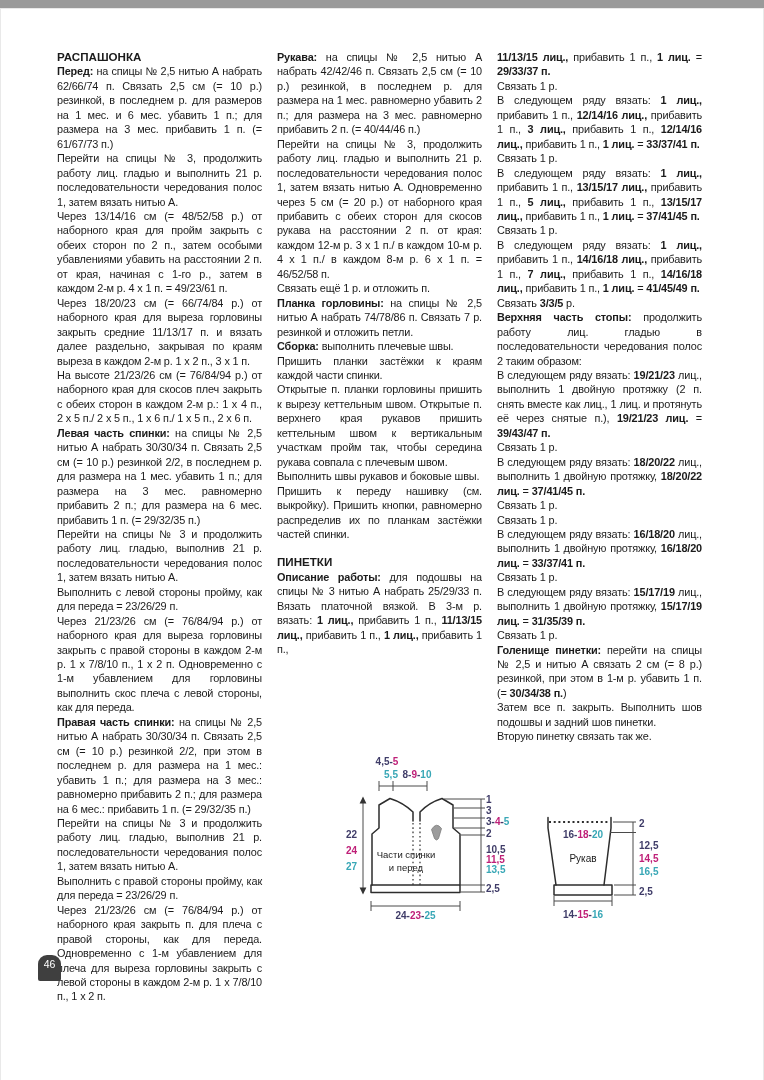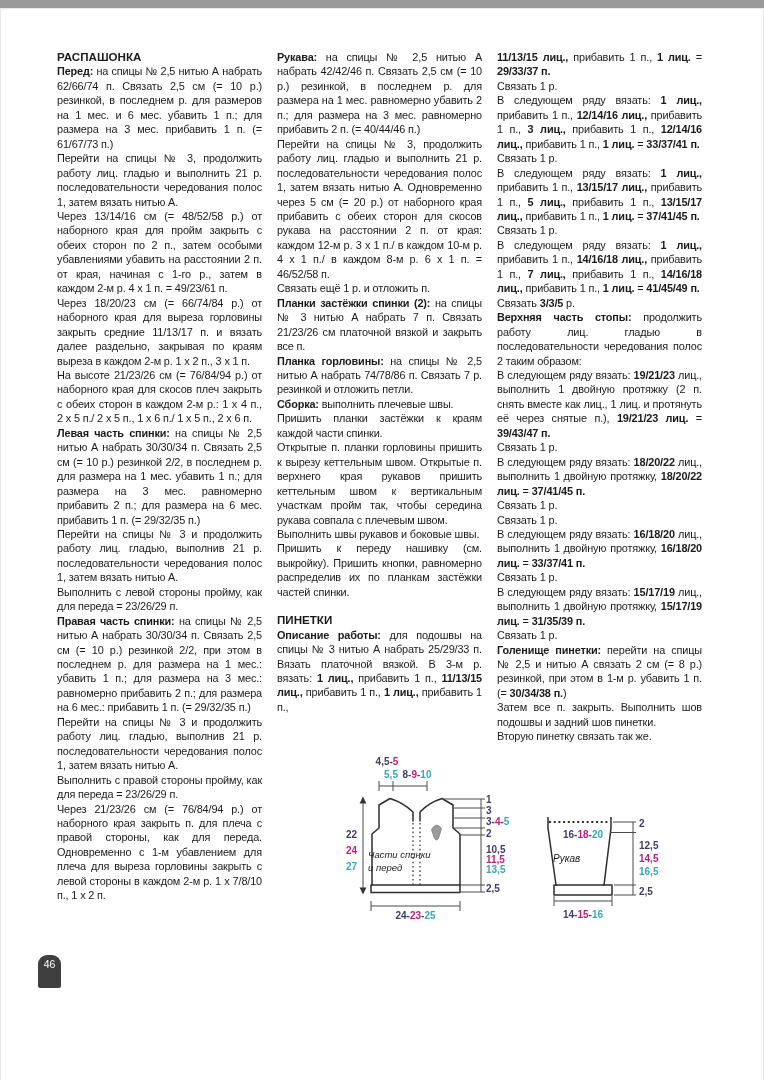--- a/index.html
+++ b/index.html
@@ -23,54 +23,54 @@
   .dot{stroke:#2d2d2d;stroke-width:1.2;fill:none;stroke-dasharray:1.6 2.7;}
   .dot2{stroke:#2d2d2d;stroke-width:1.9;fill:none;stroke-dasharray:2 2.7;}
   .rl{stroke:#4a4a4a;stroke-width:1;fill:none;}
   .ah{fill:#333;stroke:none;}
   .lbl{position:absolute;font-weight:700;font-size:10px;line-height:12px;
        white-space:nowrap;text-align:center;color:#3f3c68;}
   .lbl.rgt{text-align:left;}
   .c-n{color:#3f3c68;}
   .c-m{color:#bf2078;}
   .c-t{color:#38a7b6;}
-  .cap{position:absolute;font-style:italic;font-weight:400;font-size:9.5px;line-height:12.5px;
-       text-align:left;color:#1b1b1b;white-space:nowrap;}
+  .cap{position:absolute;font-weight:400;font-size:9.5px;line-height:12.5px;
+       text-align:center;color:#1b1b1b;white-space:nowrap;}
   .cap-sl{font-size:10px;}
   
-  .badge{position:absolute;left:38px;top:947px;width:23px;height:33px;background:#3f3f3f;
+  .badge{position:absolute;left:38px;top:947px;width:23px;height:26px;background:#3f3f3f;
          border-radius:9px 9px 2px 2px;color:#ffffff;font-size:10.5px;font-weight:400;
          display:flex;justify-content:center;align-items:flex-start;padding-top:3px;box-sizing:border-box;text-align:right;}
 </style>
 </head>
 <body>
 
 <div class="page">
 
   <div id="columns" class="columns">
       <div class="col">
         <p class="hd">РАСПАШОНКА</p>
         <p><span class="b">Перед: </span><span>на спицы № 2,5 нитью А набрать 62/66/74 п. Связать 2,5 см (= 10 р.) резинкой, в последнем р. для размеров на 1 мес. и 6 мес. убавить 1 п.; для размера на 3 мес. прибавить 1 п. (= 61/67/73 п.)</span></p>
         <p><span>Перейти на спицы № 3, продолжить работу лиц. гладью и выполнить 21 р. последовательности чередования полос 1, затем вязать нитью А.</span></p>
         <p><span>Через 13/14/16 см (= 48/52/58 р.) от наборного края для пройм закрыть с обеих сторон по 2 п., затем особыми убавлениями убавить на расстоянии 2 п. от края, начиная с 1-го р., затем в каждом 2-м р. 4 х 1 п. = 49/23/61 п.</span></p>
         <p><span>Через 18/20/23 см (= 66/74/84 р.) от наборного края для выреза горловины закрыть средние 11/13/17 п. и вязать далее раздельно, закрывая по краям выреза в каждом 2-м р. 1 х 2 п., 3 х 1 п.</span></p>
         <p><span>На высоте 21/23/26 см (= 76/84/94 р.) от наборного края для скосов плеч закрыть с обеих сторон в каждом 2-м р.: 1 х 4 п., 2 х 5 п./ 2 х 5 п., 1 х 6 п./ 1 х 5 п., 2 х 6 п.</span></p>
         <p><span class="b">Левая часть спинки: </span><span>на спицы № 2,5 нитью А набрать 30/30/34 п. Связать 2,5 см (= 10 р.) резинкой 2/2, в последнем р. для размера на 1 мес. убавить 1 п.; для размера на 3 мес. равномерно прибавить 2 п.; для размера на 6 мес. прибавить 1 п. (= 29/32/35 п.)</span></p>
         <p><span>Перейти на спицы № 3 и продолжить работу лиц. гладью, выполнив 21 р. последовательности чередования полос 1, затем вязать нитью А.</span></p>
         <p><span>Выполнить с левой стороны пройму, как для переда = 23/26/29 п.</span></p>
+        <p><span>Через 21/23/26 см (= 76/84/94 р.) от наборного края для выреза горловины закрыть с правой стороны в каждом 2-м р. 1 х 7/8/10 п., 1 х 2 п. Одновременно с 1-м убавлением для горловины выполнить скос плеча с левой стороны, как для переда.</span></p>
         <p><span class="b">Правая часть спинки: </span><span>на спицы № 2,5 нитью А набрать 30/30/34 п. Связать 2,5 см (= 10 р.) резинкой 2/2, при этом в последнем р. для размера на 1 мес.: убавить 1 п.; для размера на 3 мес.: равномерно прибавить 2 п.; для размера на 6 мес.: прибавить 1 п. (= 29/32/35 п.)</span></p>
         <p><span>Перейти на спицы № 3 и продолжить работу лиц. гладью, выполнив 21 р. последовательности чередования полос 1, затем вязать нитью А.</span></p>
         <p><span>Выполнить с правой стороны пройму, как для переда = 23/26/29 п.</span></p>
         <p><span>Через 21/23/26 см (= 76/84/94 р.) от наборного края закрыть п. для плеча с правой стороны, как для переда. Одновременно с 1-м убавлением для плеча для выреза горловины закрыть с левой стороны в каждом 2-м р. 1 х 7/8/10 п., 1 х 2 п.</span></p>
       </div>
       <div class="col">
         <p><span class="b">Рукава: </span><span>на спицы № 2,5 нитью А набрать 42/42/46 п. Связать 2,5 см (= 10 р.) резинкой, в последнем р. для размера на 1 мес. равномерно убавить 2 п.; для размера на 3 мес. равномерно прибавить 2 п. (= 40/44/46 п.)</span></p>
         <p><span>Перейти на спицы № 3, продолжить работу лиц. гладью и выполнить 21 р. последовательности чередования полос 1, затем вязать нитью А. Одновременно через 5 см (= 20 р.) от наборного края прибавить с обеих сторон для скосов рукава на расстоянии 2 п. от края: каждом 12-м р. 3 х 1 п./ в каждом 10-м р. 4 х 1 п./ в каждом 8-м р. 6 х 1 п. = 46/52/58 п.</span></p>
         <p><span>Связать ещё 1 р. и отложить п.</span></p>
-        <p><span class="b">Планки застёжки спинки (2): </span><span>на спицы № 3 нитью А набрать 7 п. Связать 21/23/26 см платочной вязкой и закрыть все п.</span></p>
         <p><span class="b">Планка горловины: </span><span>на спицы № 2,5 нитью А набрать 74/78/86 п. Связать 7 р. резинкой и отложить петли.</span></p>
         <p><span class="b">Сборка: </span><span>выполнить плечевые швы.</span></p>
         <p><span>Пришить планки застёжки к краям каждой части спинки.</span></p>
         <p><span>Открытые п. планки горловины пришить к вырезу кеттельным швом. Открытые п. верхнего края рукавов пришить кеттельным швом к вертикальным участкам пройм так, чтобы середина рукава совпала с плечевым швом.</span></p>
         <p><span>Выполнить швы рукавов и боковые швы.</span></p>
         <p><span>Пришить к переду нашивку (см. выкройку). Пришить кнопки, равномерно распределив их по планкам застёжки частей спинки.</span></p>
         <div class="gap"></div>
         <p class="hd">ПИНЕТКИ</p>
         <p><span class="b">Описание работы: </span><span>для подошвы на спицы № 3 нитью А набрать 25/29/33 п. Вязать платочной вязкой. В 3-м р. вязать: </span><span class="b">1 лиц.,</span><span> прибавить 1 п., </span><span class="b">11/13/15 лиц.,</span><span> прибавить 1 п., </span><span class="b">1 лиц.,</span><span> прибавить 1 п.,</span></p>
       </div>

